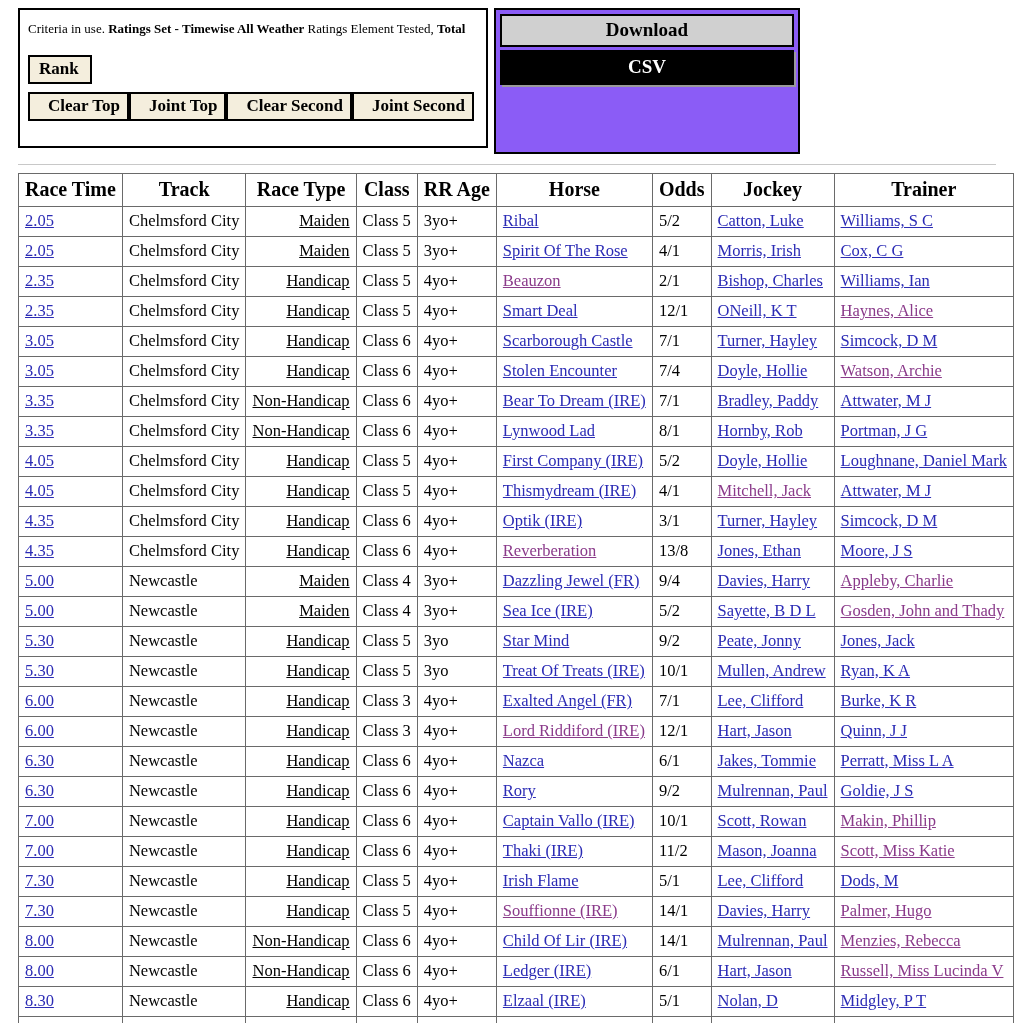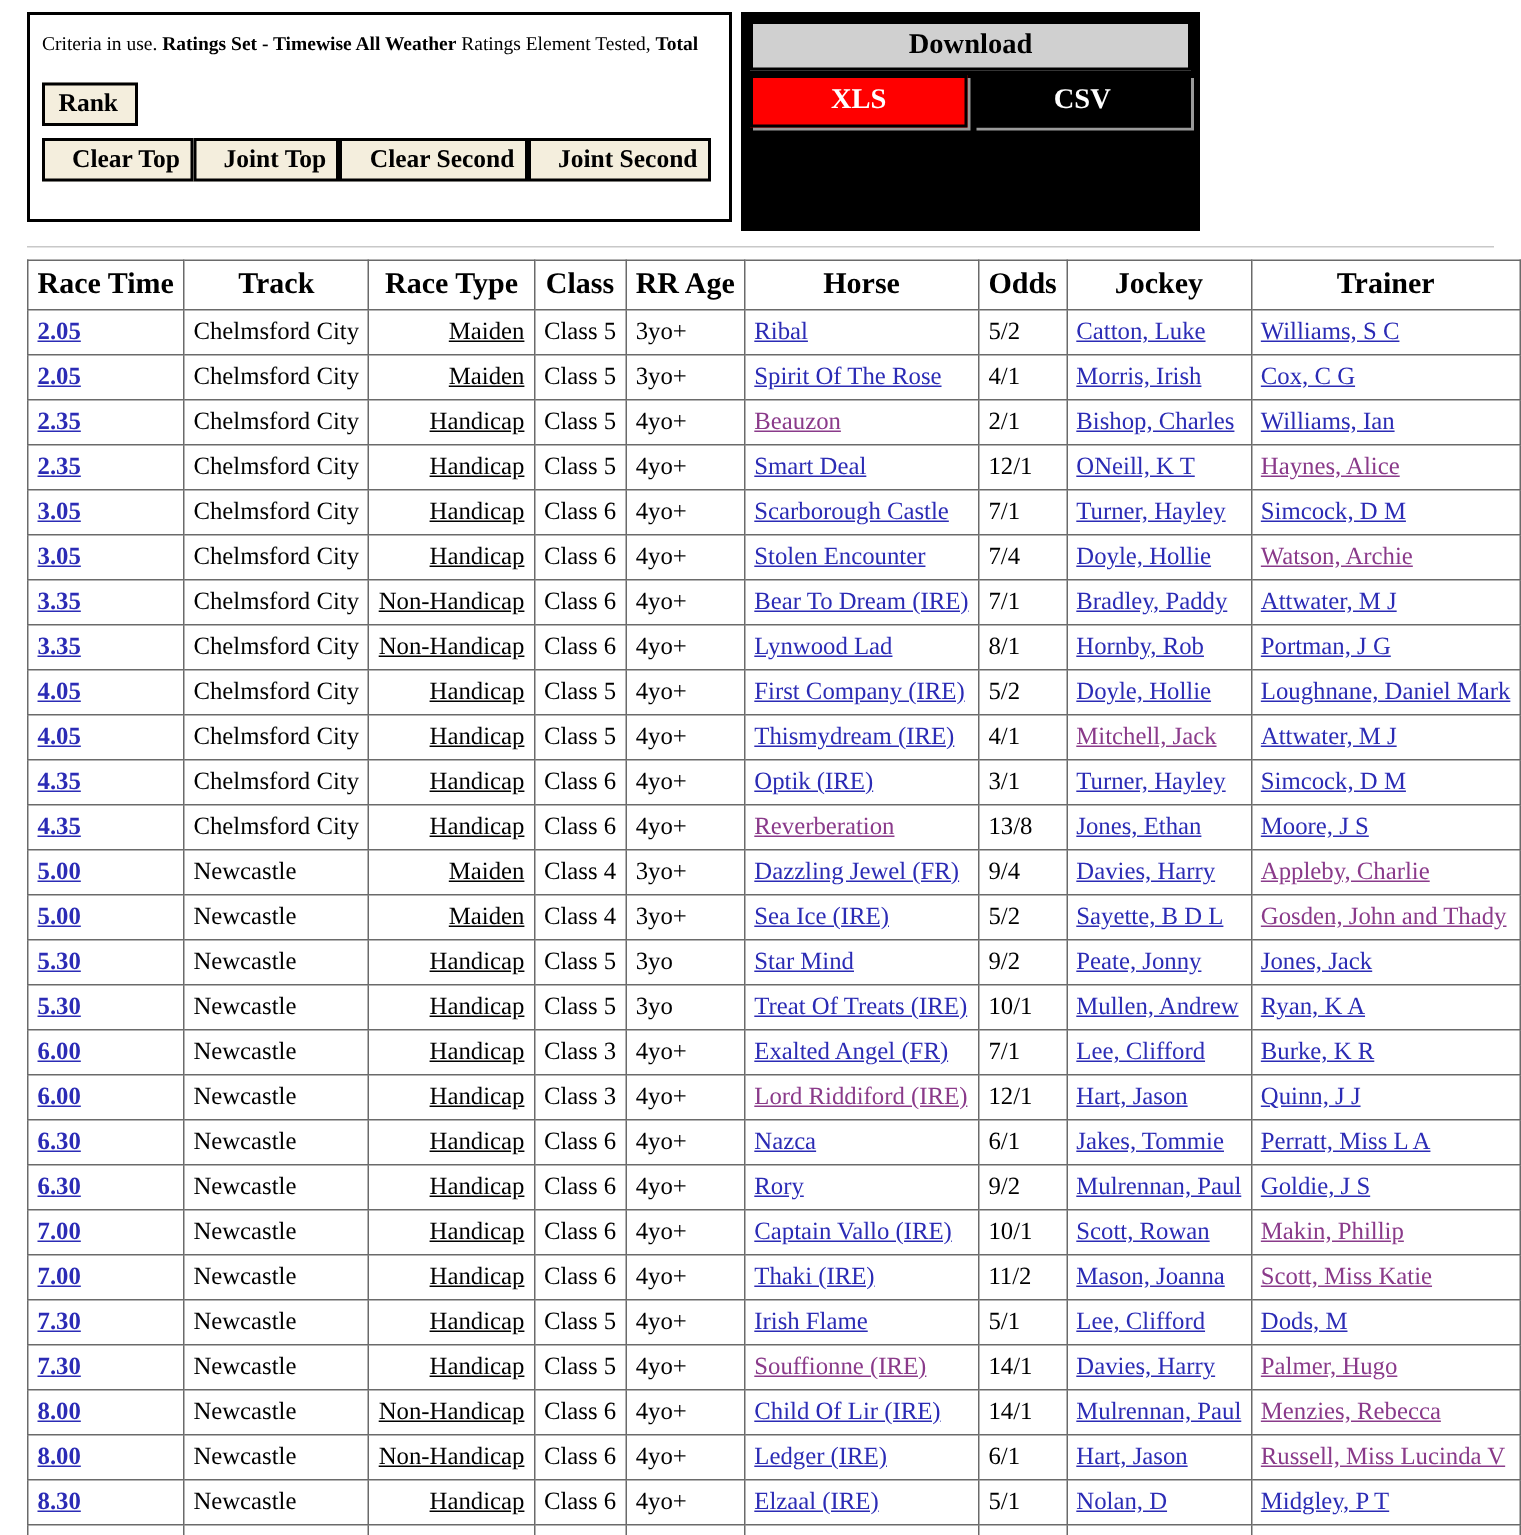--- a/index.html
+++ b/index.html
@@ -55,21 +55,21 @@
     margin-top: 8px;
     display: flex;
   }
   .rank-group .btn { border-right-width: 2px; }
 
   .download-box {
     border: 2px solid #000;
     width: 306px;
     height: 146px;
     box-sizing: border-box;
-    background: #000000;
+    background: #8b5cf6;
     padding: 4px 4px 0 4px;
   }
   .dl-title {
     border: 2px solid #000;
     background: #d0d0d0;
     text-align: center;
     font-size: 19px;
     font-weight: bold;
     padding: 3px 0 4px 0;
     color: #000;
@@ -125,21 +125,21 @@
   col.c-time   { width: 86px; }
   col.c-track  { width: 138px; }
   col.c-type   { width: 112px; }
   col.c-class  { width: 64px; }
   col.c-age    { width: 66px; }
   col.c-horse  { width: 196px; }
   col.c-odds   { width: 52px; }
   col.c-jockey { width: 134px; }
   col.c-trainer{ width: 190px; }
 
-  td.time  { text-align: left; font-weight: bold; }
+  td.time  { text-align: left; }
   td.track { text-align: left; }
   td.type  { text-align: right; text-decoration: underline; }
   td.cls   { text-align: left; }
   td.age   { text-align: left; }
   td.horse { text-align: left; }
   td.odds  { text-align: left; }
   td.jockey{ text-align: left; }
   td.trainer{ text-align: left; }
 
   a.lnk {
@@ -169,21 +169,20 @@
       <span class="btn">Clear Top</span>
       <span class="btn">Joint Top</span>
       <span class="btn">Clear Second</span>
       <span class="btn">Joint Second</span>
     </div>
   </div>
 
   <div class="download-box">
     <div class="dl-title">Download</div>
     <div class="dl-buttons">
-      <div class="dl-btn dl-xls">XLS</div>
       <div class="dl-btn dl-csv">CSV</div>
     </div>
   </div>
 
 </div>
 
 <hr class="hr-sep">
 
 <div class="table-wrap">
   <table class="races">

